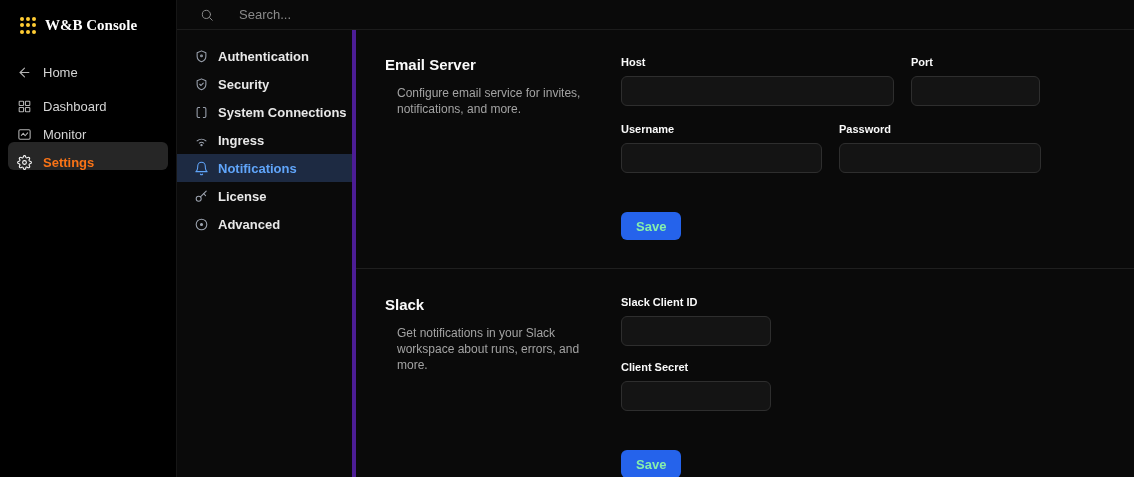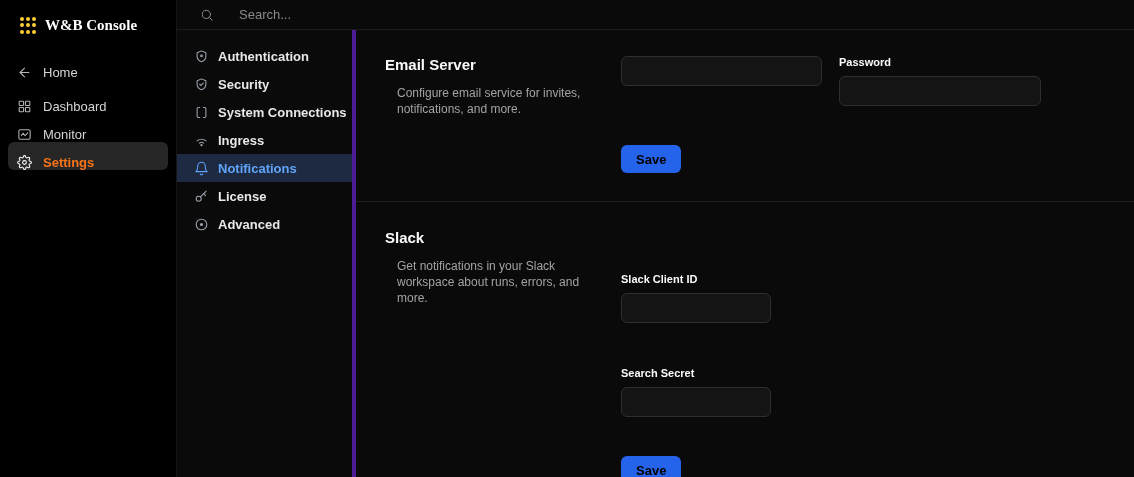--- a/index.html
+++ b/index.html
@@ -77,25 +77,25 @@
   .form-row { display:flex; gap:17px; margin-bottom:17px; }
   .field label { display:block; font-size:11px; font-weight:700; color:#fafafa; margin-bottom:8px; }
   .field input {
     height:30px; width:100%; padding:0 10px;
     background:#141414; border:1px solid #2e2e2e; border-radius:6px;
     color:#e5e5e5; font-size:13px; outline:none;
     font-family:"Liberation Sans", sans-serif;
   }
   .w-host { width:273px; } .w-port { width:129px; }
   .w-user { width:201px; } .w-pass { width:202px; }
-  .w-slack { width:150px;margin-top:44px; }
+  .w-slack { width:150px; }
   .stack .field { margin-bottom:15px; }
   .save-btn {
     display:inline-block; margin-top:22px; height:28px; padding:0 15px;
-    background:#2563eb; color:#000000; border:none; border-radius:6px;
+    background:#2563eb; color:#86efac; border:none; border-radius:6px;
     font-size:13px; font-weight:700; cursor:pointer;
     font-family:"Liberation Sans", sans-serif;
   }
   .save-btn.slack-save { margin-top:24px; }
 </style>
 </head>
 <body>
 
 <div class="app">
 
@@ -240,21 +240,32 @@
 
       <main class="main">
 
         <section class="section email">
           <div class="section-info">
             <h2 class="section-title">Email Server</h2>
             <p class="section-desc">Configure email service for invites, notifications, and more.</p>
           </div>
           <div class="section-form">
             <div class="form-row">
+              <div class="field w-host">
+                <label>Host</label>
+                <input type="text" value="" style="">
+              </div>
+              <div class="field w-port">
+                <label>Port</label>
+                <input type="text" value="" style="">
+              </div>
+            </div>
+            <div class="form-row">
               <div class="field w-user">
+                <label>Username</label>
                 <input type="text" value="" style="">
               </div>
               <div class="field w-pass">
                 <label>Password</label>
                 <input type="password" value="" style="">
               </div>
             </div>
             <button class="save-btn">Save</button>
           </div>
         </section>
@@ -263,21 +274,21 @@
           <div class="section-info">
             <h2 class="section-title">Slack</h2>
             <p class="section-desc">Get notifications in your Slack workspace about runs, errors, and more.</p>
           </div>
           <div class="section-form stack">
             <div class="field w-slack">
               <label>Slack Client ID</label>
               <input type="text" value="" style="">
             </div>
             <div class="field w-slack">
-              <label>Search Secret</label>
+              <label>Client Secret</label>
               <input type="text" value="" style="">
             </div>
             <button class="save-btn slack-save">Save</button>
           </div>
         </section>
 
       </main>
     </div>
   </div>
 </div>

